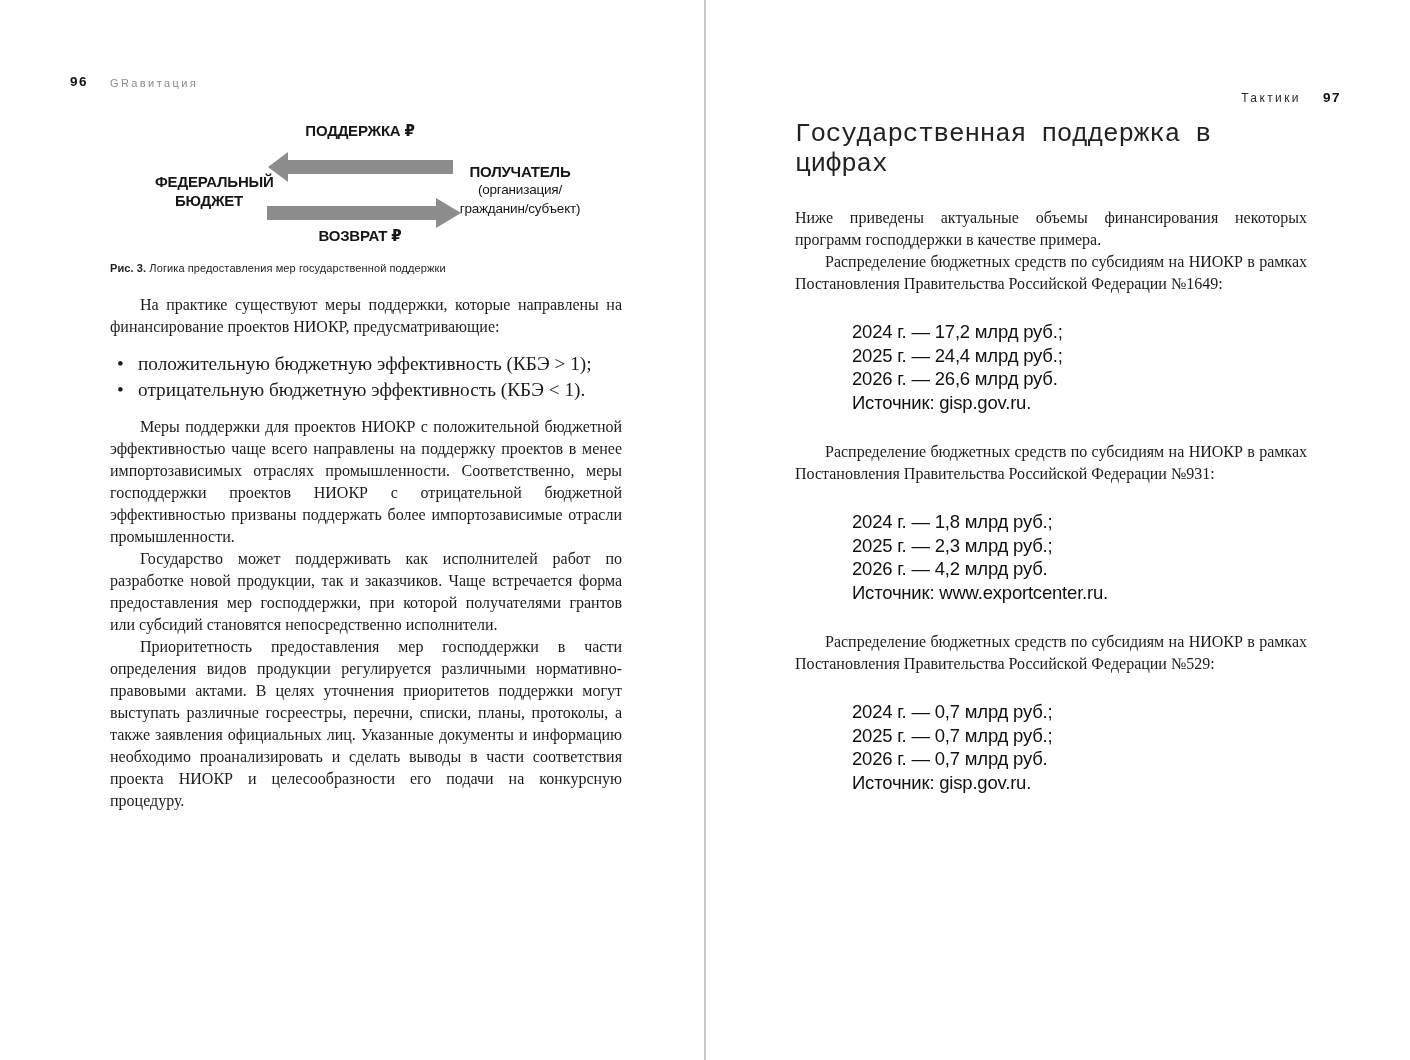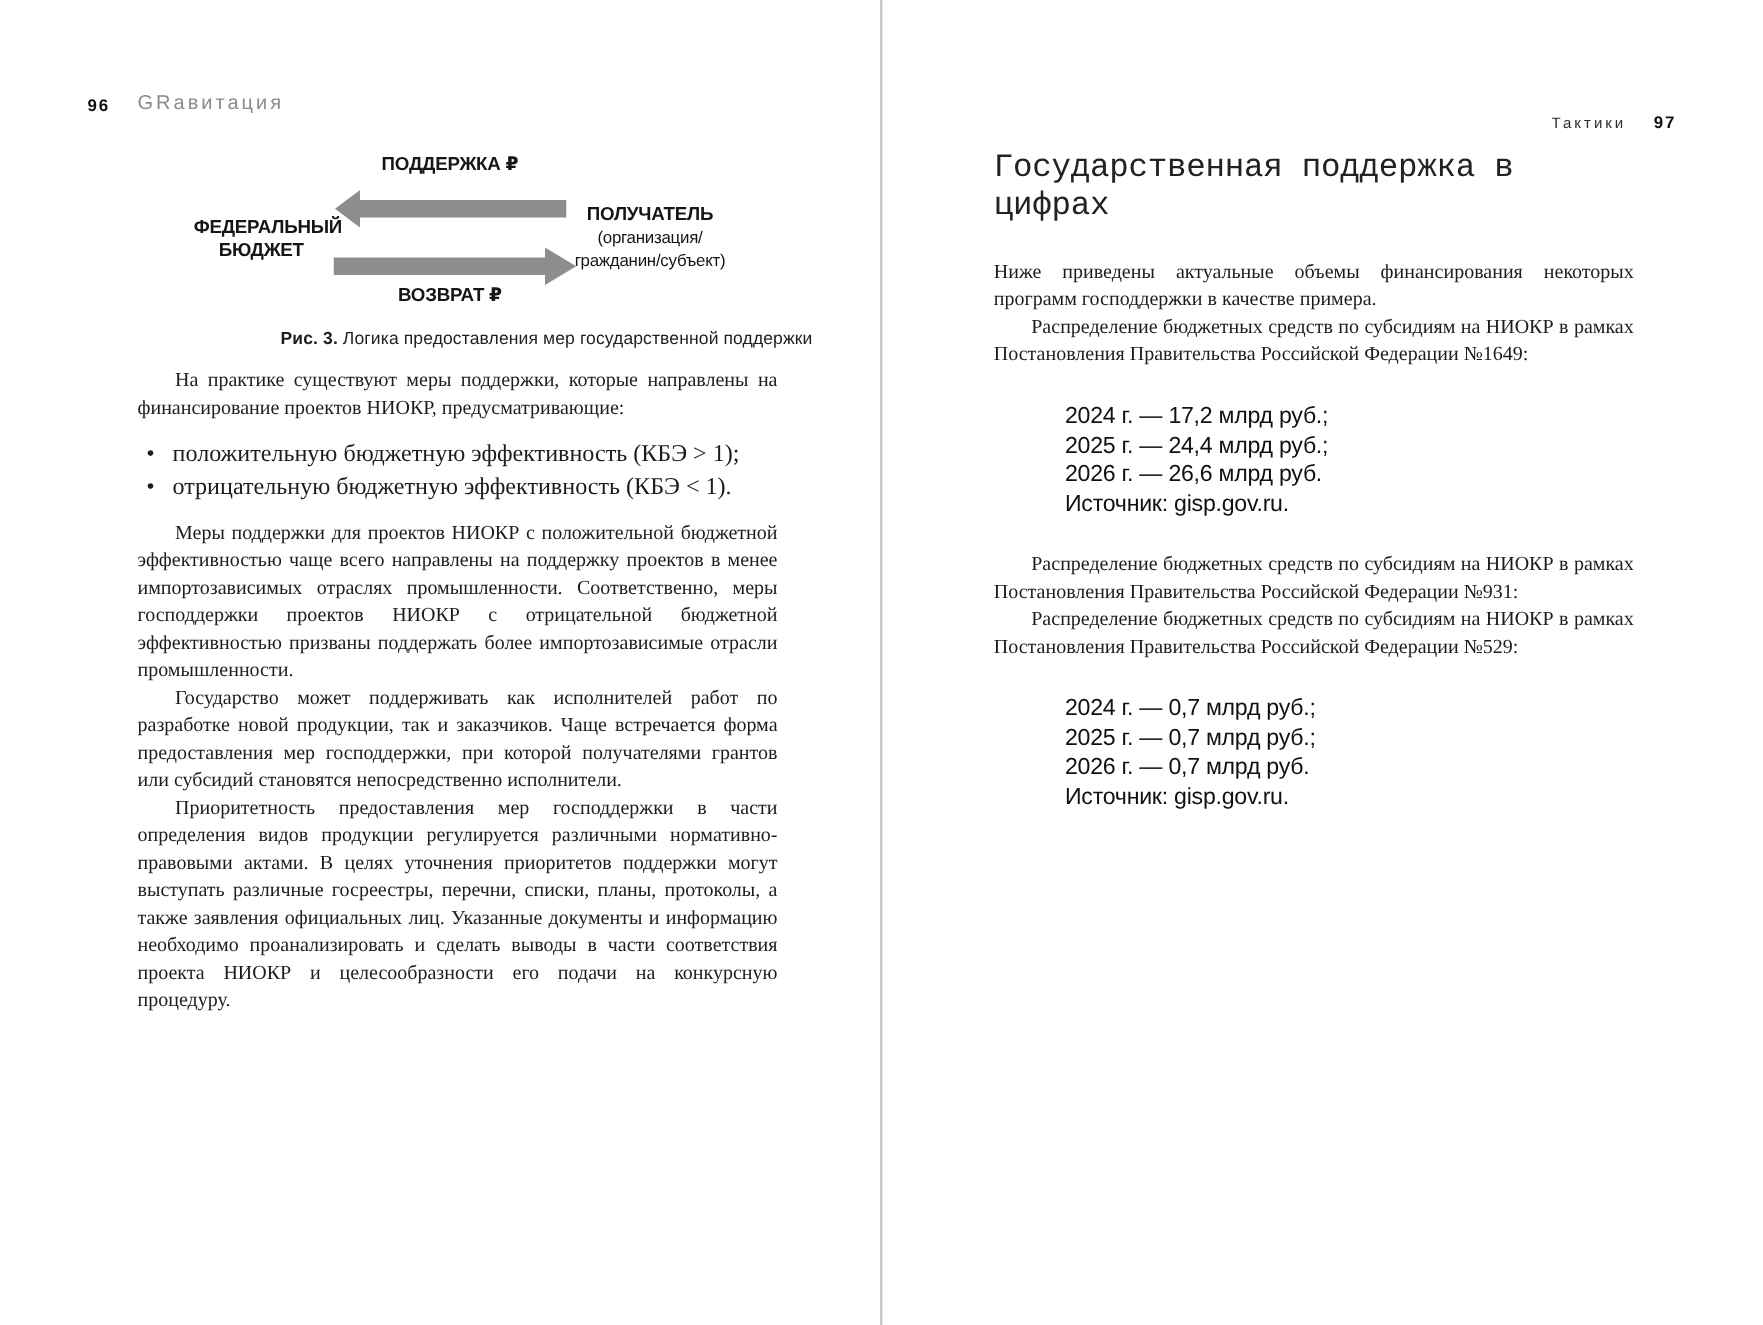--- a/index.html
+++ b/index.html
@@ -22,21 +22,21 @@
   .gutter{position:absolute;left:704px;top:0;width:2px;height:1060px;background:var(--divider-gray);}
 
   
   .running-head{
     position:absolute;top:74px;display:flex;align-items:flex-end;gap:22px;
     font-family:"Liberation Sans","DejaVu Sans",sans-serif;
   }
   .page-left .running-head{left:70px;}
   .page-right .running-head{right:69px;margin-top:16px;}
   .page-num{font-size:13.5px;font-weight:700;letter-spacing:1.5px;color:#111;}
-  .book-title{font-size:16px;font-weight:400;letter-spacing:2.4px;color:var(--header-title-gray);}
+  .book-title{font-size:11px;font-weight:400;letter-spacing:2.4px;color:var(--header-title-gray);}
   .chapter-title{font-size:12px;font-weight:400;letter-spacing:2.4px;color:#2b2b2b;}
 
   
   .diagram{position:absolute;left:155px;top:118px;width:430px;height:140px;margin:0;}
   .diag-label{
     position:absolute;left:110px;width:190px;text-align:center;
     font-family:"Liberation Sans","DejaVu Sans",sans-serif;
     font-size:15px;font-weight:700;letter-spacing:-0.2px;color:#161616;white-space:nowrap;
   }
   .diag-label.top{top:4px;}
@@ -61,21 +61,21 @@
     border-right:20px solid var(--arrow-gray);
   }
   .head-right{
     position:absolute;left:169px;top:0;width:0;height:0;
     border-top:15px solid transparent;border-bottom:15px solid transparent;
     border-left:25px solid var(--arrow-gray);
   }
   .fig-caption{
     position:absolute;left:110px;top:262px;width:540px;
     font-family:"Liberation Sans","DejaVu Sans",sans-serif;
-    font-size:14px;color:#1e1e1e;letter-spacing:0.1px;text-align:right;
+    font-size:11px;color:#1e1e1e;letter-spacing:0.1px;
   }
   .fig-caption b{font-weight:700;}
 
   
   .text-col{position:absolute;left:110px;top:294px;width:512px;}
   .body-p{
     margin:0;font-size:16px;line-height:22px;text-align:justify;text-indent:30px;
     color:var(--text-black);
   }
   .body-p b{font-weight:400;}
@@ -164,20 +164,26 @@
     <p class="body-p noindent">Ниже приведены актуальные объемы финансирования некоторых программ господдержки в качестве примера.</p>
     <div>
         <p class="body-p">Распределение бюджетных средств по субсидиям на НИОКР в рамках Постановления Правительства Российской Федерации №1649:</p>
         <div class="data-lines">
           <div>2024 г. — 17,2 млрд руб.;</div>
           <div>2025 г. — 24,4 млрд руб.;</div>
           <div>2026 г. — 26,6 млрд руб.</div>
           <div>Источник: gisp.gov.ru.</div>
         </div>
         <p class="body-p">Распределение бюджетных средств по субсидиям на НИОКР в рамках Постановления Правительства Российской Федерации №931:</p>
+        <div class="data-lines">
+          <div>2024 г. — 1,8 млрд руб.;</div>
+          <div>2025 г. — 2,3 млрд руб.;</div>
+          <div>2026 г. — 4,2 млрд руб.</div>
+          <div>Источник: www.exportcenter.ru.</div>
+        </div>
         <p class="body-p">Распределение бюджетных средств по субсидиям на НИОКР в рамках Постановления Правительства Российской Федерации №529:</p>
         <div class="data-lines">
           <div>2024 г. — 0,7 млрд руб.;</div>
           <div>2025 г. — 0,7 млрд руб.;</div>
           <div>2026 г. — 0,7 млрд руб.</div>
           <div>Источник: gisp.gov.ru.</div>
         </div>
       </div>
   </div>
 </div>

